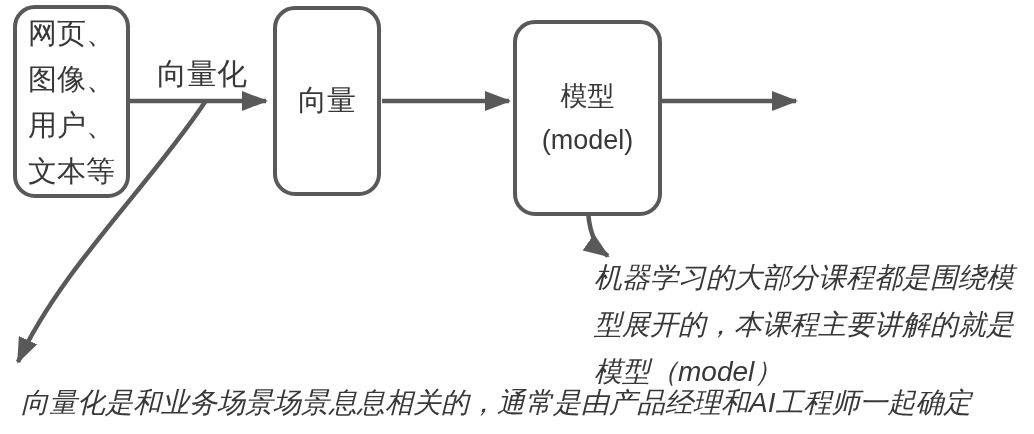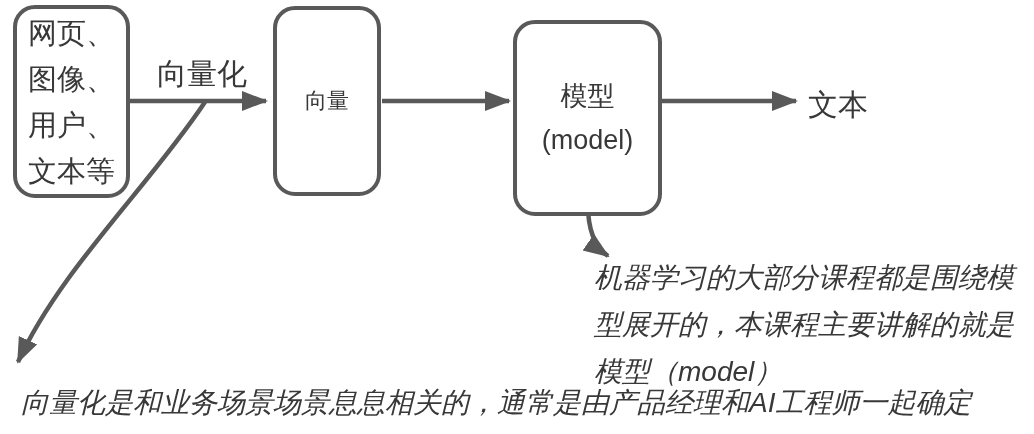--- a/index.html
+++ b/index.html
@@ -28,21 +28,21 @@
     align-items: center;
     justify-content: center;
   }
   .box-source { left: 13px; top: 5px; width: 117px; height: 193px; }
   .box-source .bline {
     font-size: 29px;
     line-height: 46px;
     white-space: nowrap;
   }
   .box-vector { left: 273px; top: 6px; width: 108px; height: 190px; }
-  .box-vector .bline { font-size: 22px; white-space: nowrap; }
+  .box-vector .bline { font-size: 29px; white-space: nowrap; }
   .box-model { left: 513px; top: 20px; width: 149px; height: 196px; }
   .box-model .bline { font-size: 27px; line-height: 44px; white-space: nowrap; }
   .float-label {
     position: absolute;
     font-size: 30px;
     white-space: nowrap;
   }
   .label-vectorize { left: 157px; top: 54px; }
   .label-output { left: 808px; top: 85px; }
   .note { position: absolute; font-style: italic; }
@@ -90,21 +90,20 @@
     <div class="bline">向量</div>
   </div>
 
   <div class="box box-model">
     <div class="bline">模型</div>
     <div class="bline">(model)</div>
   </div>
 
   <div class="float-label label-vectorize">向量化</div>
 
-  <div class="float-label label-output">文本</div>
 
   <div class="note note-model">
     <div class="nline">机器学习的大部分课程都是围绕模</div>
     <div class="nline">型展开的，本课程主要讲解的就是</div>
     <div class="nline">模型（model）</div>
   </div>
 
   <div class="note note-vectorization">向量化是和业务场景场景息息相关的，通常是由产品经理和AI工程师一起确定</div>
 
 </div>

